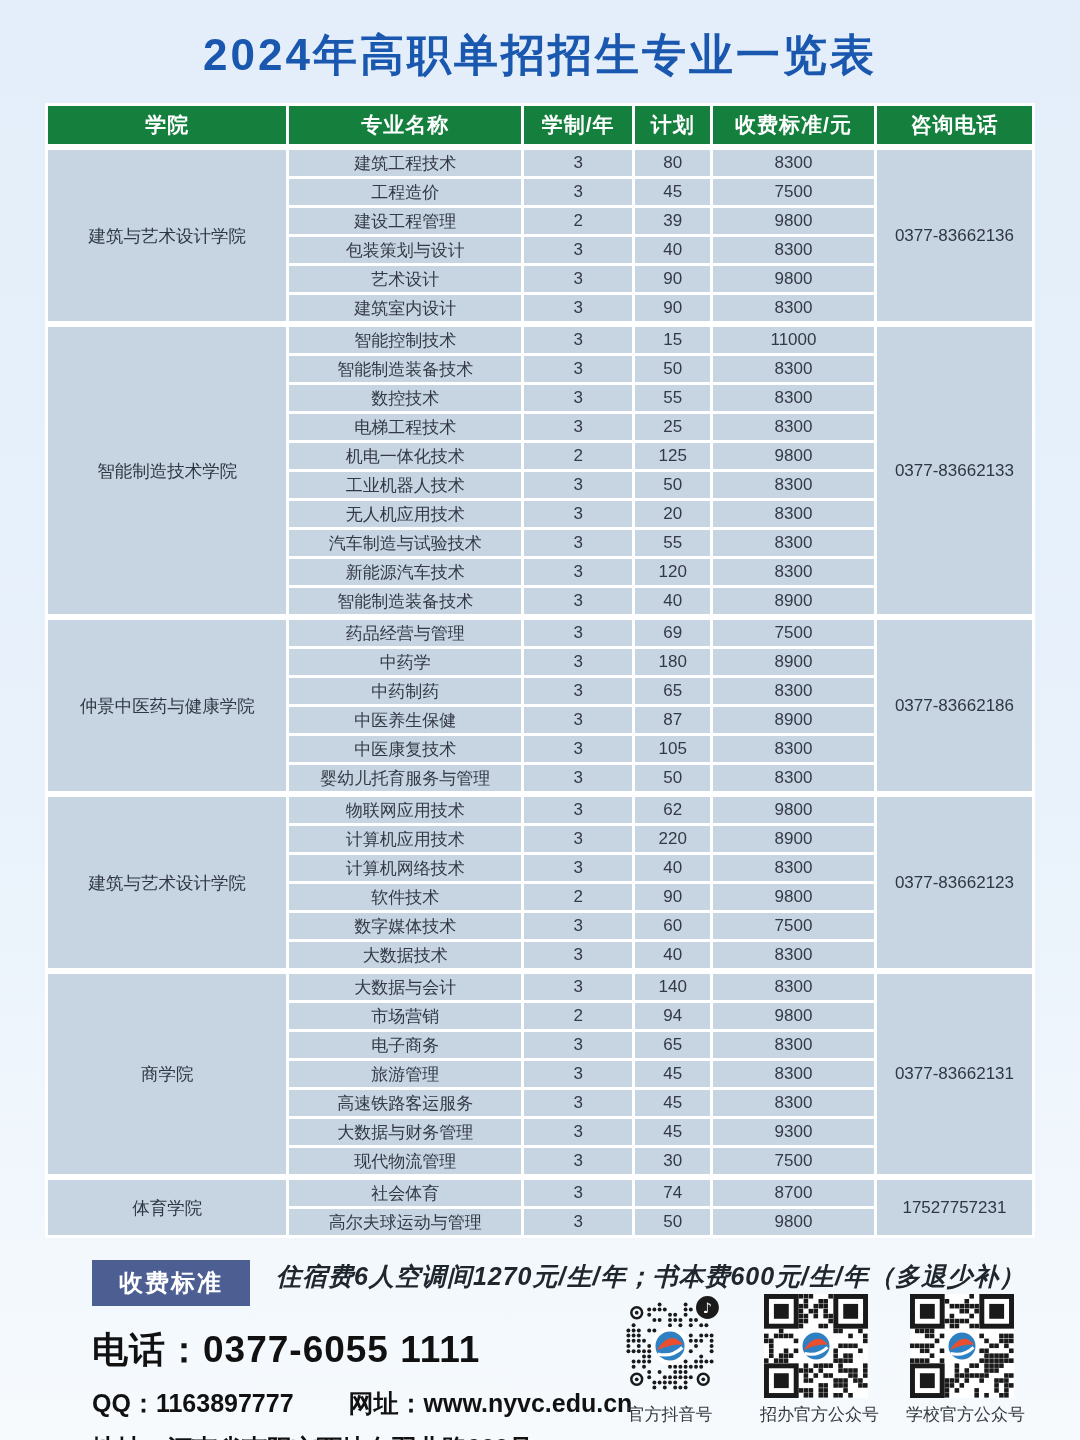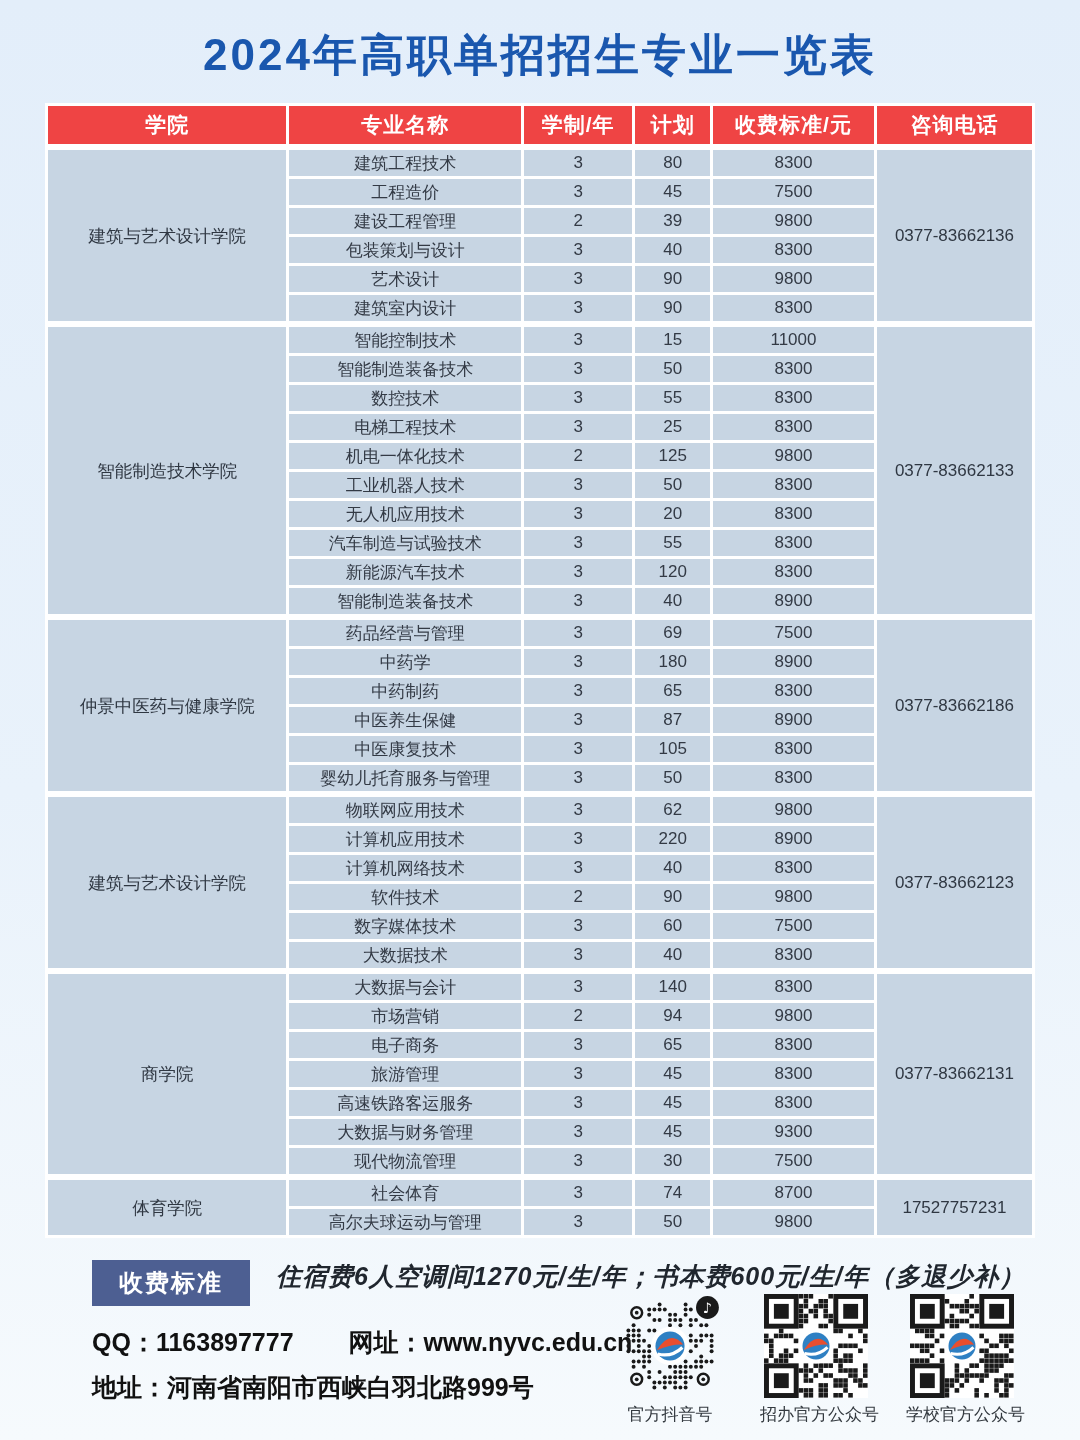--- a/index.html
+++ b/index.html
@@ -16,21 +16,21 @@
     font-size:44px; font-weight:800; color:#1a57ae; letter-spacing:3px;
   }
 
   .table-wrap { margin:0 45px; }
   table.grid {
     width:100%; border-collapse:separate; border-spacing:3px;
     table-layout:fixed; background:#ffffff;
   }
   table.grid.body-grid { margin-top:0; }
   .grid th {
-    background:#ef4444; color:#ffffff; font-size:21px; font-weight:700;
+    background:#15803d; color:#ffffff; font-size:21px; font-weight:700;
     height:38px; text-align:center; vertical-align:middle; letter-spacing:1px;
   }
   .grid td {
     background:#c7d5e3; color:#333a45; font-size:17px;
     height:26px; text-align:center; vertical-align:middle; padding:0 2px;
     white-space:nowrap; overflow:hidden;
   }
   .grid td.college { font-size:17.5px; color:#2f3742; }
   .grid td.phone { font-size:17px; color:#2f3742; }
 
@@ -399,20 +399,23 @@
         </table>
       </div>
   </div>
 
   <div class="fee-note">
     <span class="fee-badge">收费标准</span>
     <span class="fee-text">住宿费6人空调间1270元/生/年；书本费600元/生/年（多退少补）</span>
   </div>
 
   <div class="contact">
+    <div class="phone-line">
+      <span>电话：</span><span class="num">0377-6055 1111</span>
+    </div>
     <div class="qq-line">
       <span>QQ：</span><span>1163897777</span>
       <span class="web-label">网址：</span><span>www.nyvc.edu.cn</span>
     </div>
     <div class="addr-line">
       <span>地址：</span><span>河南省南阳市西峡白羽北路999号</span>
     </div>
   </div>
 
   <div class="qr-area">

